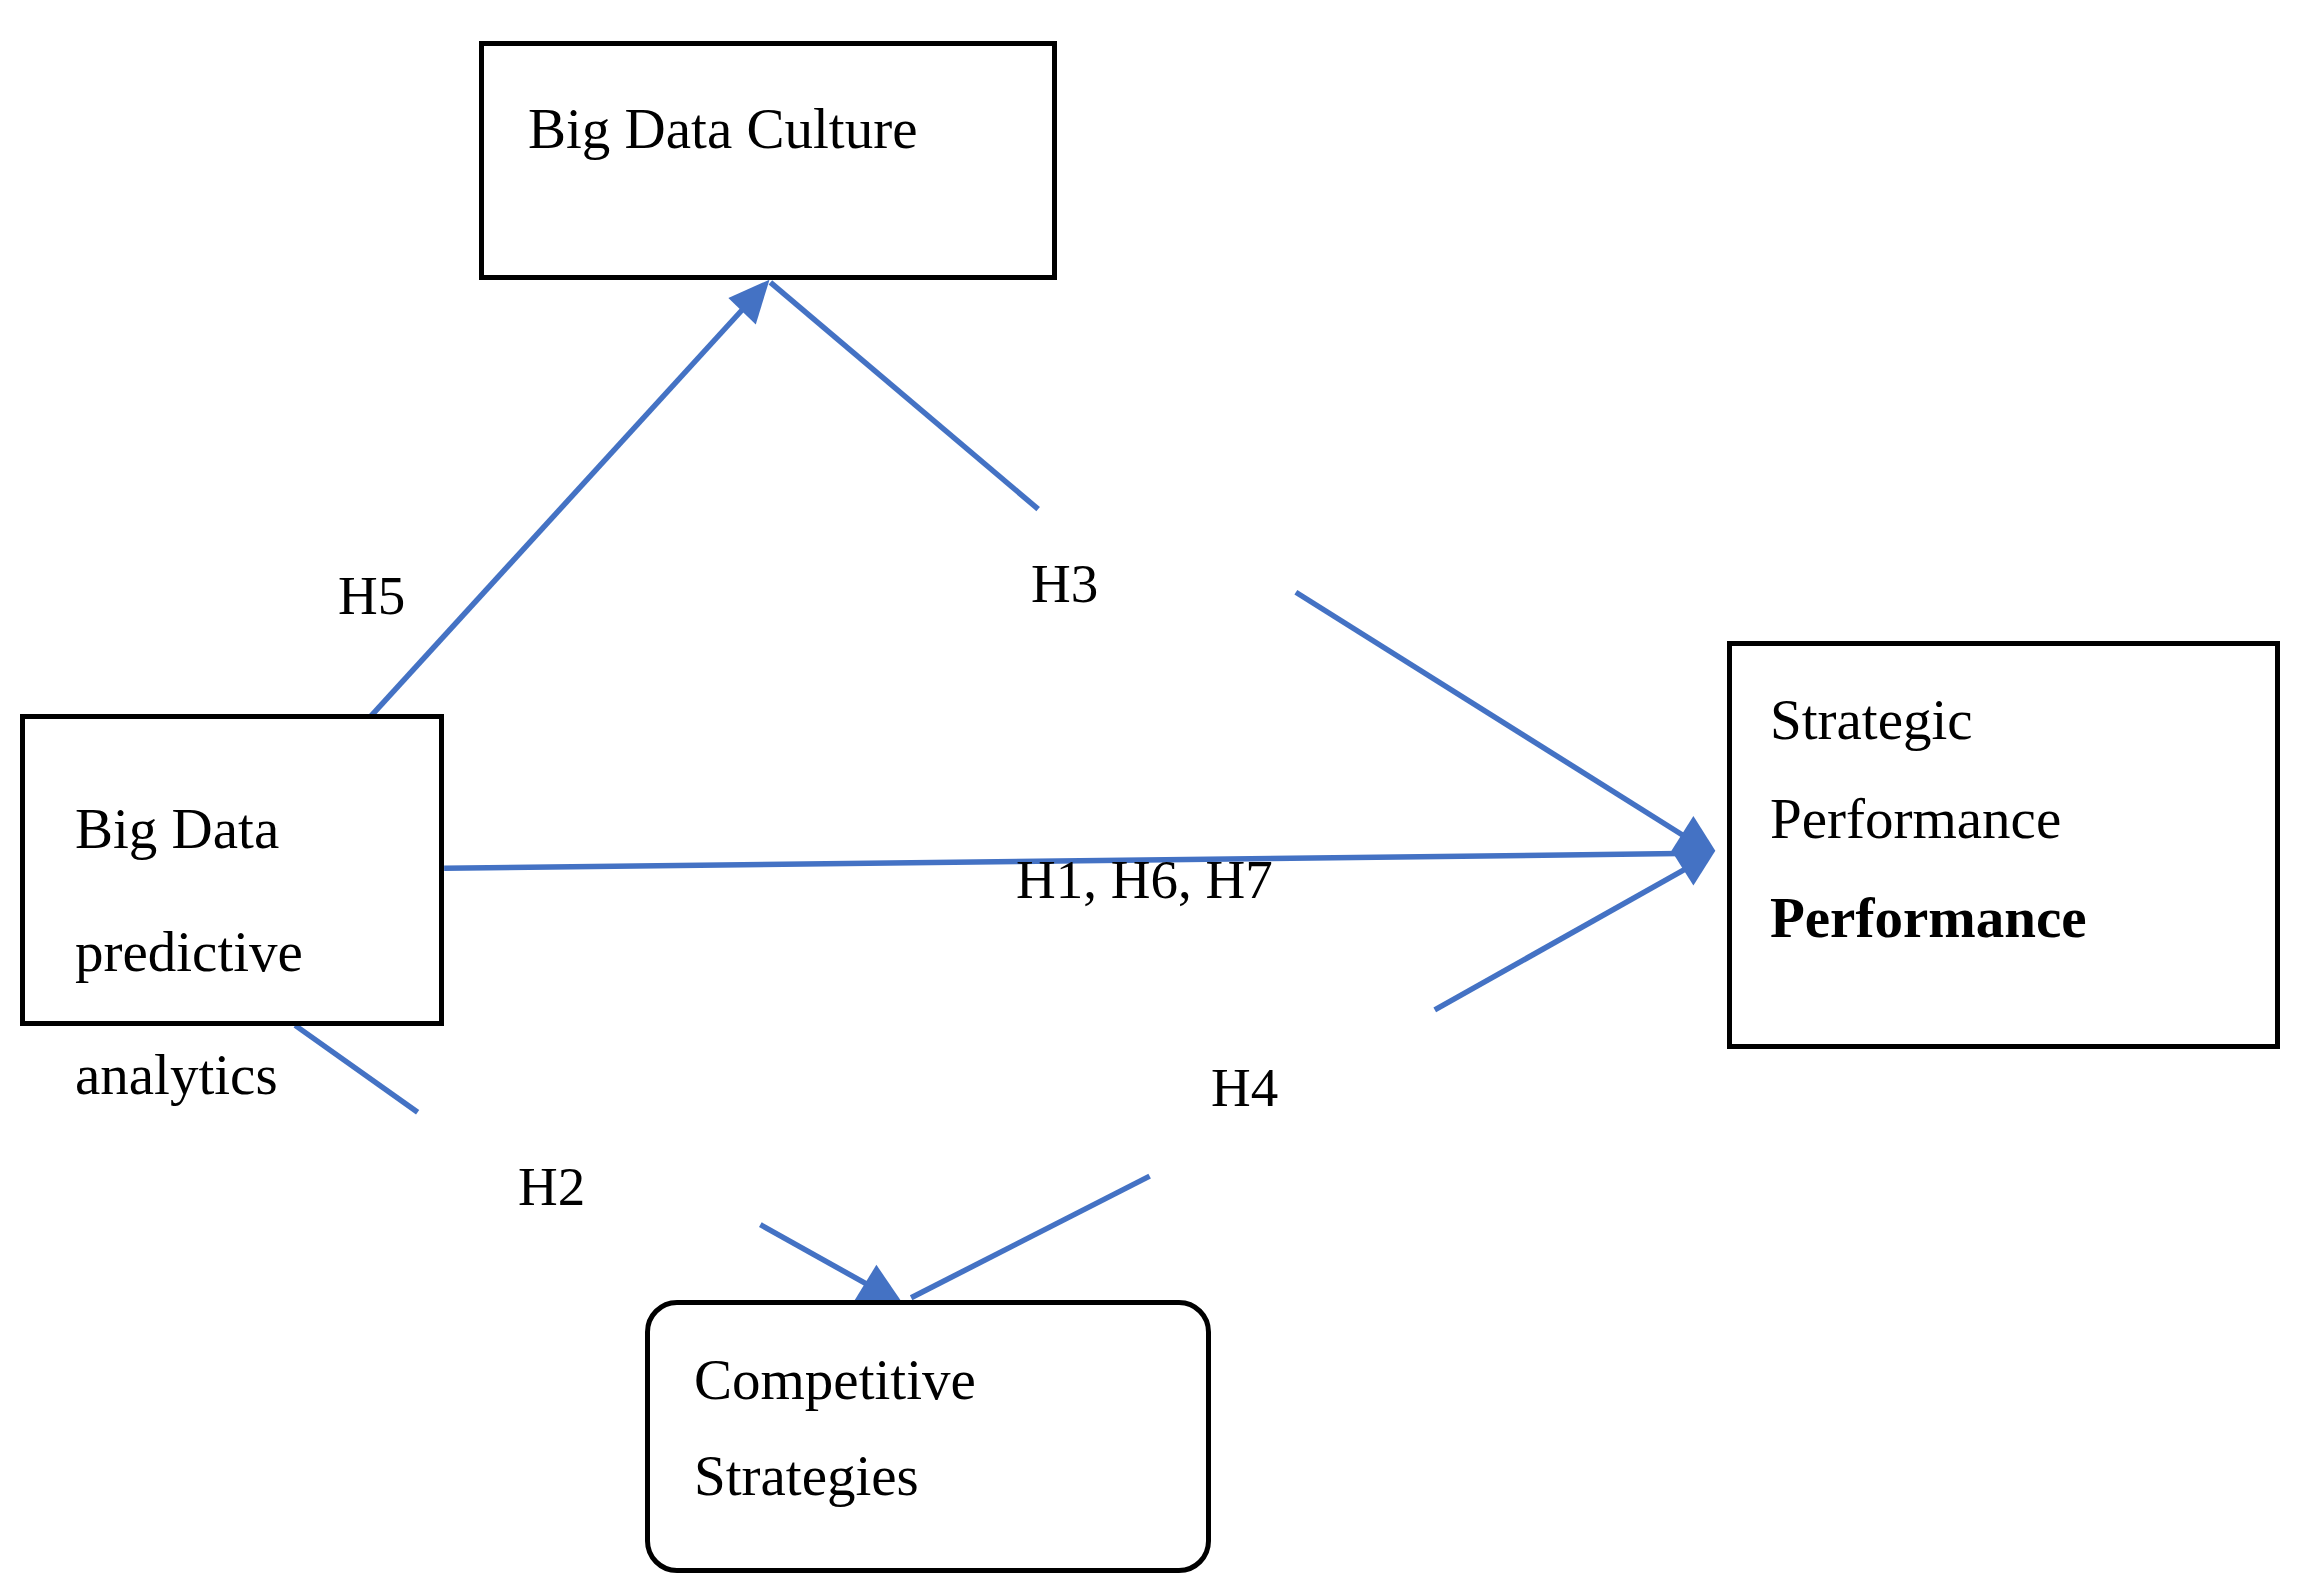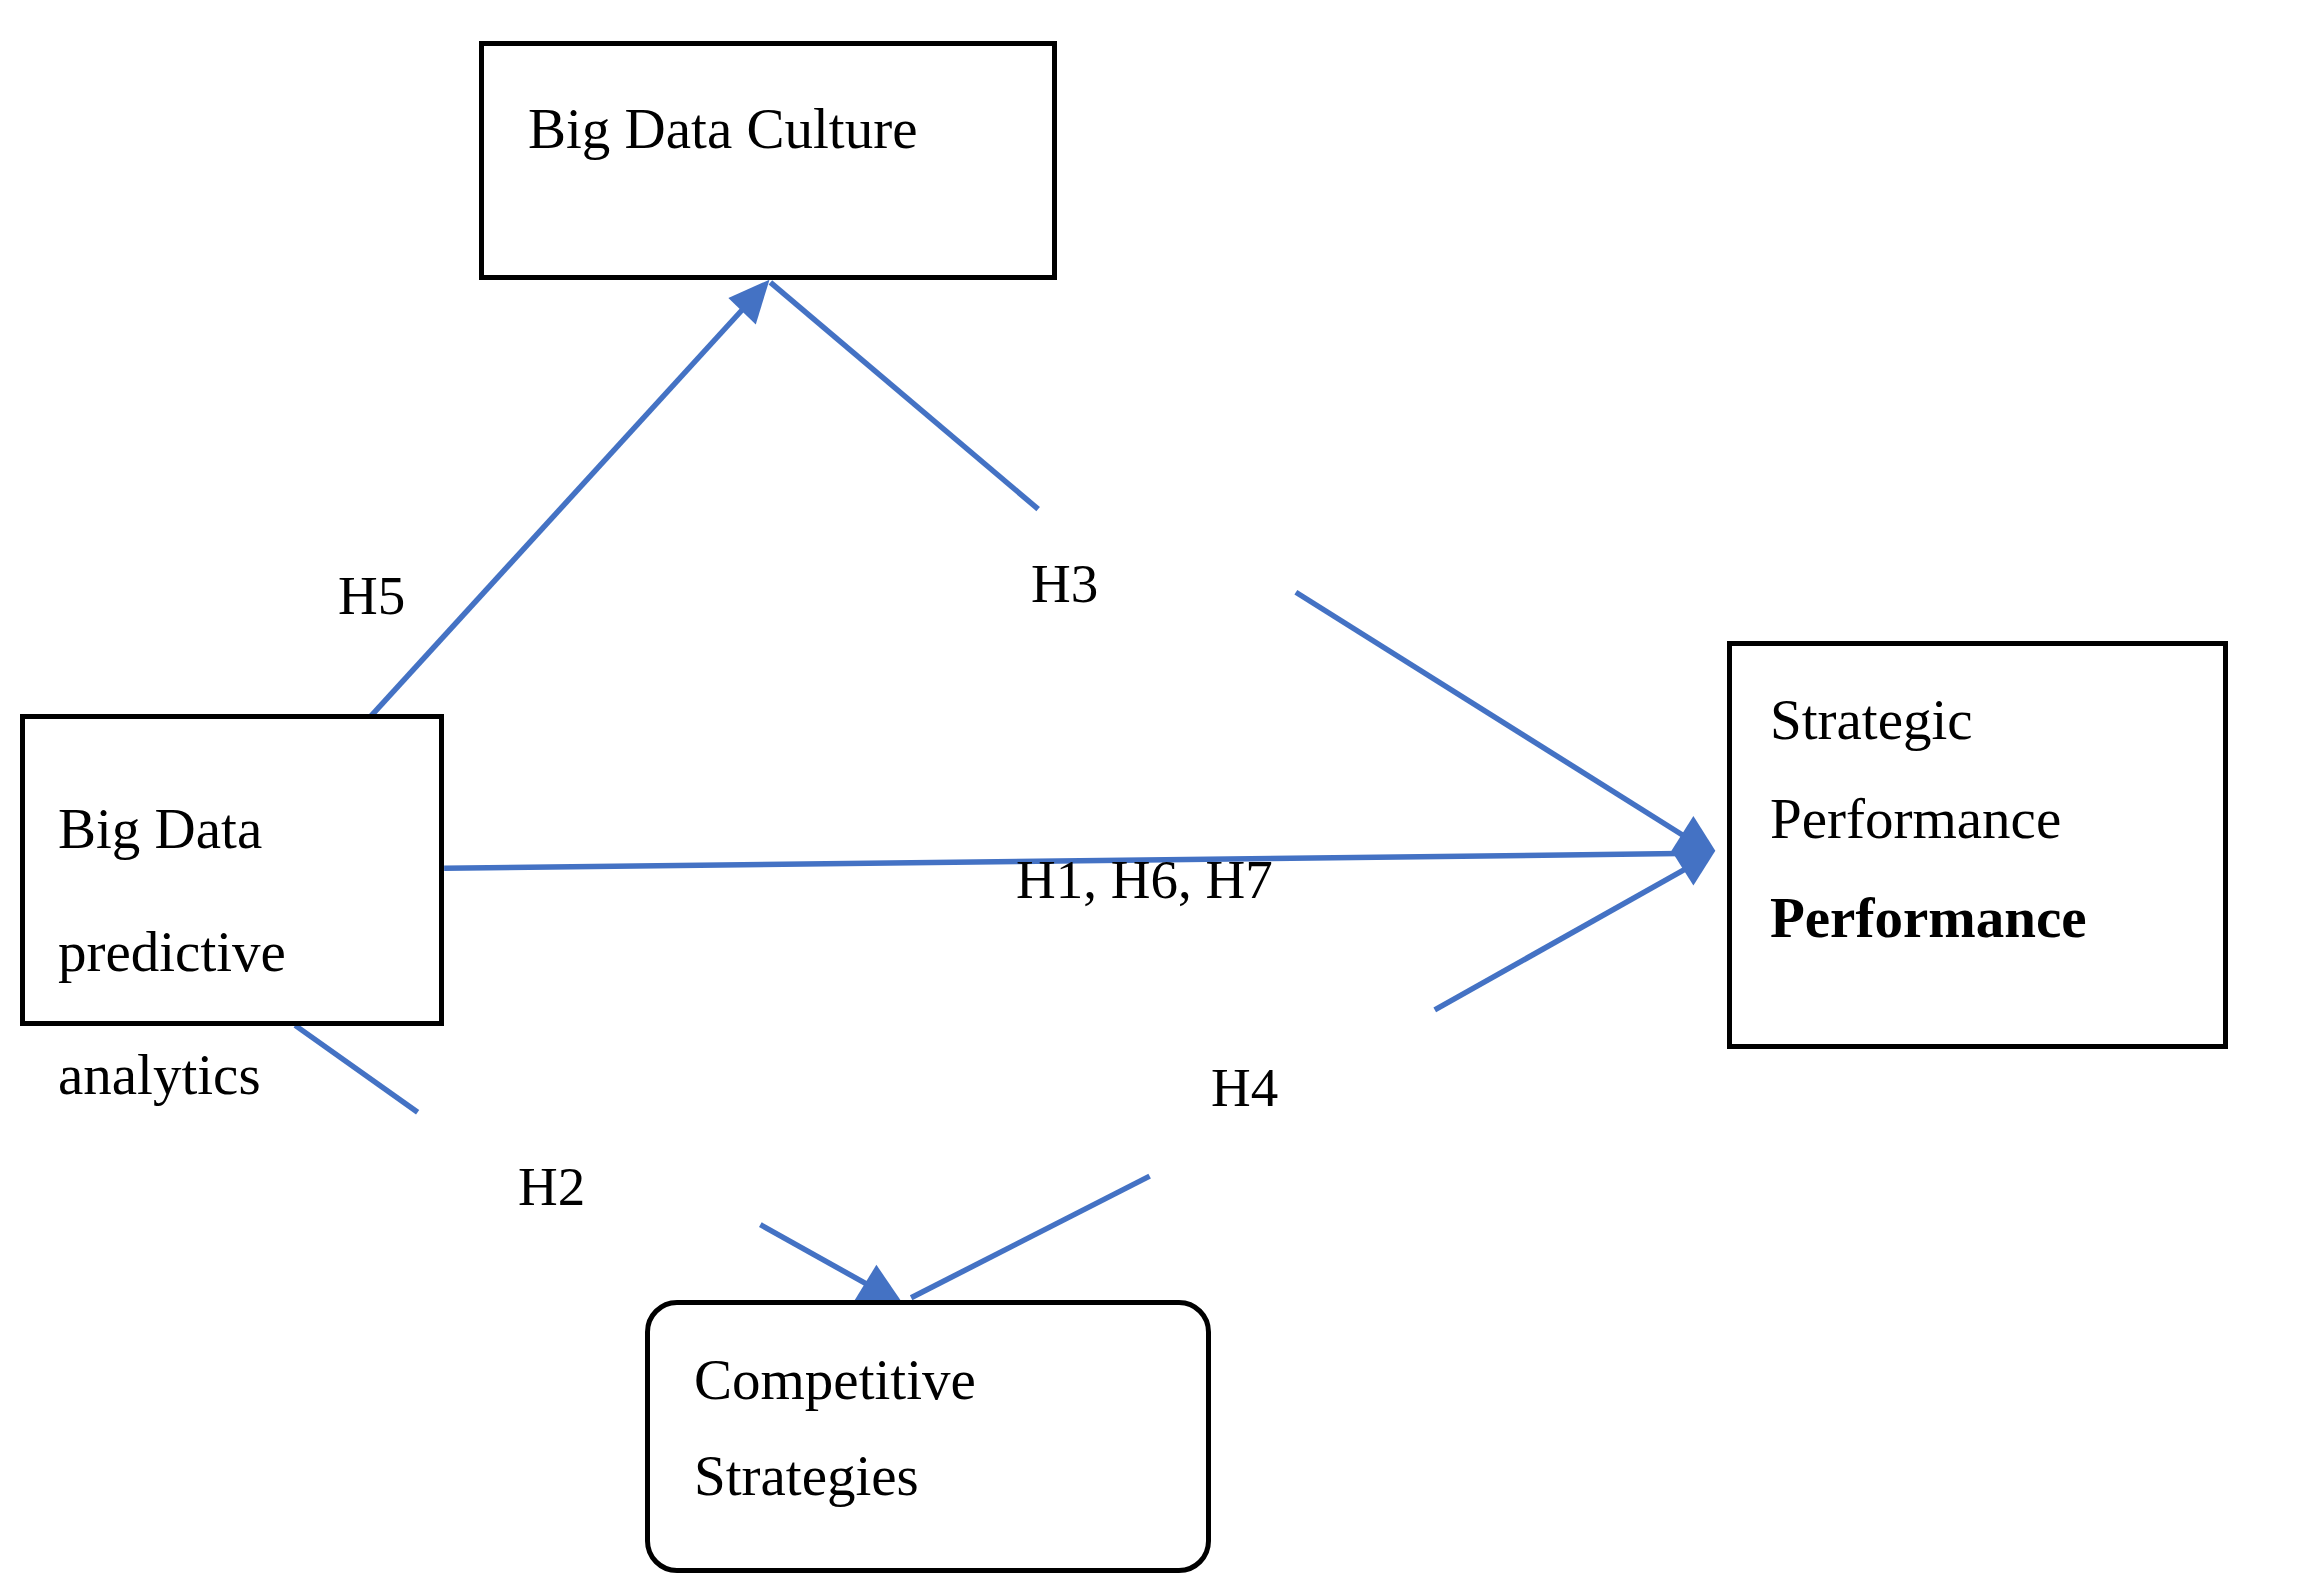--- a/index.html
+++ b/index.html
@@ -30,25 +30,25 @@
     box-sizing: border-box;
     font-size: 57px;
     line-height: 96px;
   }
   .node-culture {
     left: 479px; top: 41px; width: 578px; height: 239px;
     padding: 35px 0 0 44px;
   }
   .node-bdpa {
     left: 20px; top: 714px; width: 424px; height: 312px;
-    padding: 48px 0 0 33px;
+    padding: 48px 0 0 50px;
     line-height: 123px;
   }
   .node-sap {
-    left: 1727px; top: 641px; width: 501px; height: 408px;
+    left: 1727px; top: 641px; width: 553px; height: 408px;
     padding: 24px 0 0 38px;
     line-height: 99px;
   }
   .node-cs {
     left: 645px; top: 1300px; width: 566px; height: 273px;
     padding: 27.4px 0 0 44px;
     line-height: 96px;
     border-radius: 32px;
   }
   .node .bold-line {

